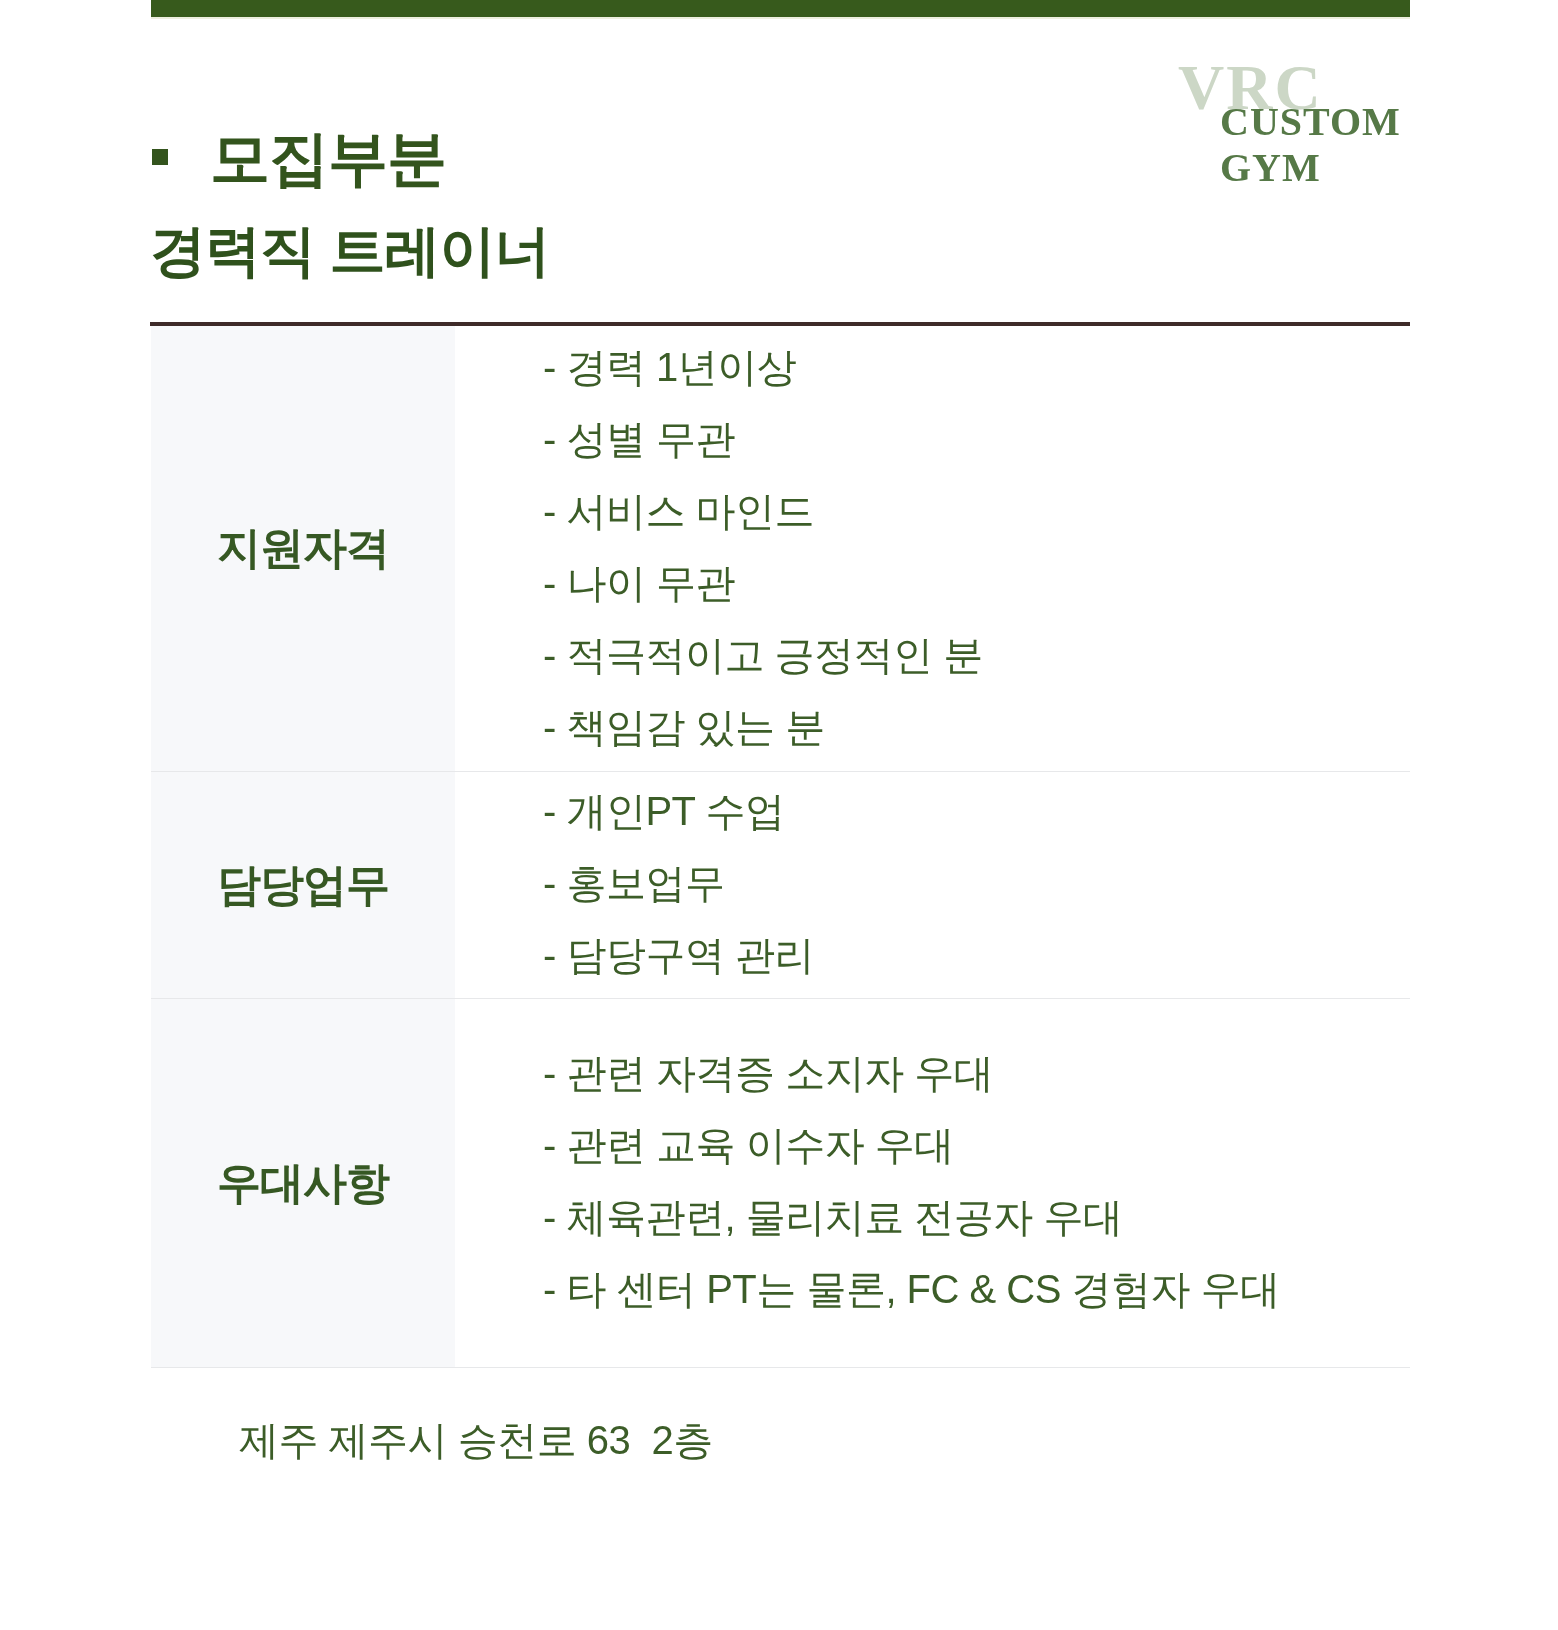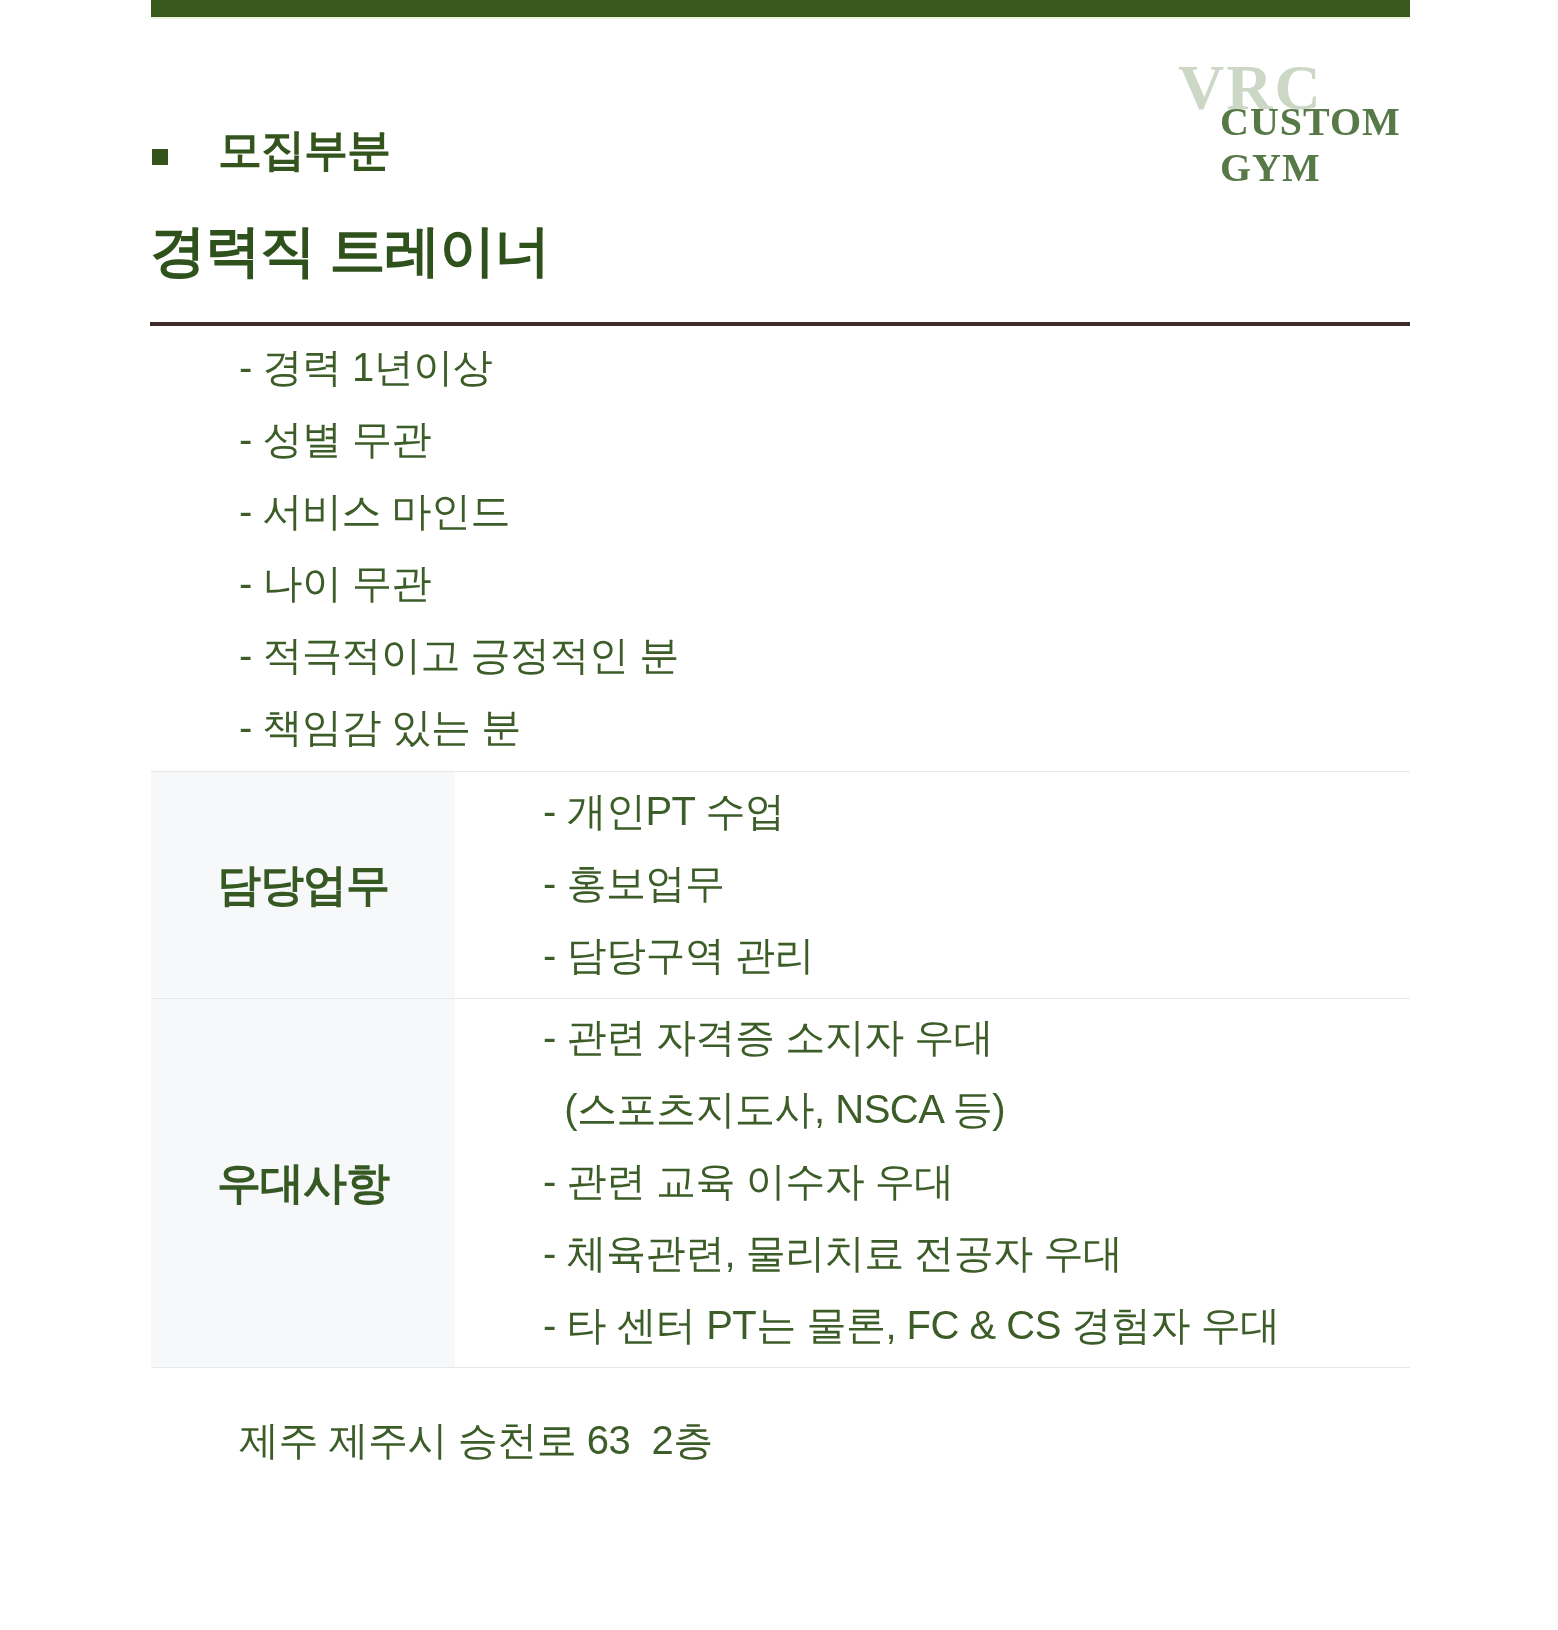--- a/index.html
+++ b/index.html
@@ -27,22 +27,22 @@
   .logo-vrc    { left: 1178px; top: 56px;  font-size: 64px; color: #CCD7C6; letter-spacing: 2px; font-weight: 600; }
   .logo-custom { left: 1220px; top: 102px; font-size: 40px; color: #567947; letter-spacing: 1px; font-weight: 700; }
   .logo-gym    { left: 1220px; top: 148px; font-size: 40px; color: #567947; letter-spacing: 1px; font-weight: 700; }
 
   
   .bullet {
     position: absolute; left: 152px; top: 149px; width: 16px; height: 16px;
     background: #33541D;
   }
   .section-label {
-    position: absolute; left: 218px; top: 126px;
-    font-size: 44px; font-weight: 700; color: #33541D; line-height: 1.1;
+    position: absolute; left: 210px; top: 126px;
+    font-size: 60px; font-weight: 700; color: #33541D; line-height: 1.1;
     letter-spacing: -1px;
   }
 
   
   .title {
     position: absolute; left: 150px; top: 220px; margin: 0;
     font-size: 56px; font-weight: 700; color: #2F511C; line-height: 1.1;
     letter-spacing: -1px;
   }
 
@@ -92,20 +92,23 @@
 
   <div class="bullet"></div>
   <div class="section-label">모집부분</div>
 
   <h1 class="title">경력직 트레이너</h1>
 
   <div class="title-rule"></div>
 
   <section class="info-table">
       <div class="t-row">
+        <div class="label-cell">
+          <span class="row-label">지원자격</span>
+        </div>
         <div class="content-cell">
           <div class="content-line">- 경력 1년이상</div>
           <div class="content-line">- 성별 무관</div>
           <div class="content-line">- 서비스 마인드</div>
           <div class="content-line">- 나이 무관</div>
           <div class="content-line">- 적극적이고 긍정적인 분</div>
           <div class="content-line">- 책임감 있는 분</div>
         </div>
       </div>
       <div class="t-row">
@@ -117,21 +120,20 @@
           <div class="content-line">- 홍보업무</div>
           <div class="content-line">- 담당구역 관리</div>
         </div>
       </div>
       <div class="t-row">
         <div class="label-cell">
           <span class="row-label">우대사항</span>
         </div>
         <div class="content-cell">
           <div class="content-line">- 관련 자격증 소지자 우대</div>
-          <div class="content-line">  (스포츠지도사, NSCA 등)</div>
           <div class="content-line">- 관련 교육 이수자 우대</div>
           <div class="content-line">- 체육관련, 물리치료 전공자 우대</div>
           <div class="content-line">- 타 센터 PT는 물론, FC &amp; CS 경험자 우대</div>
         </div>
       </div>
       <div class="t-row">
         <div class="content-cell">
           <div class="content-line">제주 제주시 승천로 63  2층</div>
         </div>
       </div>

